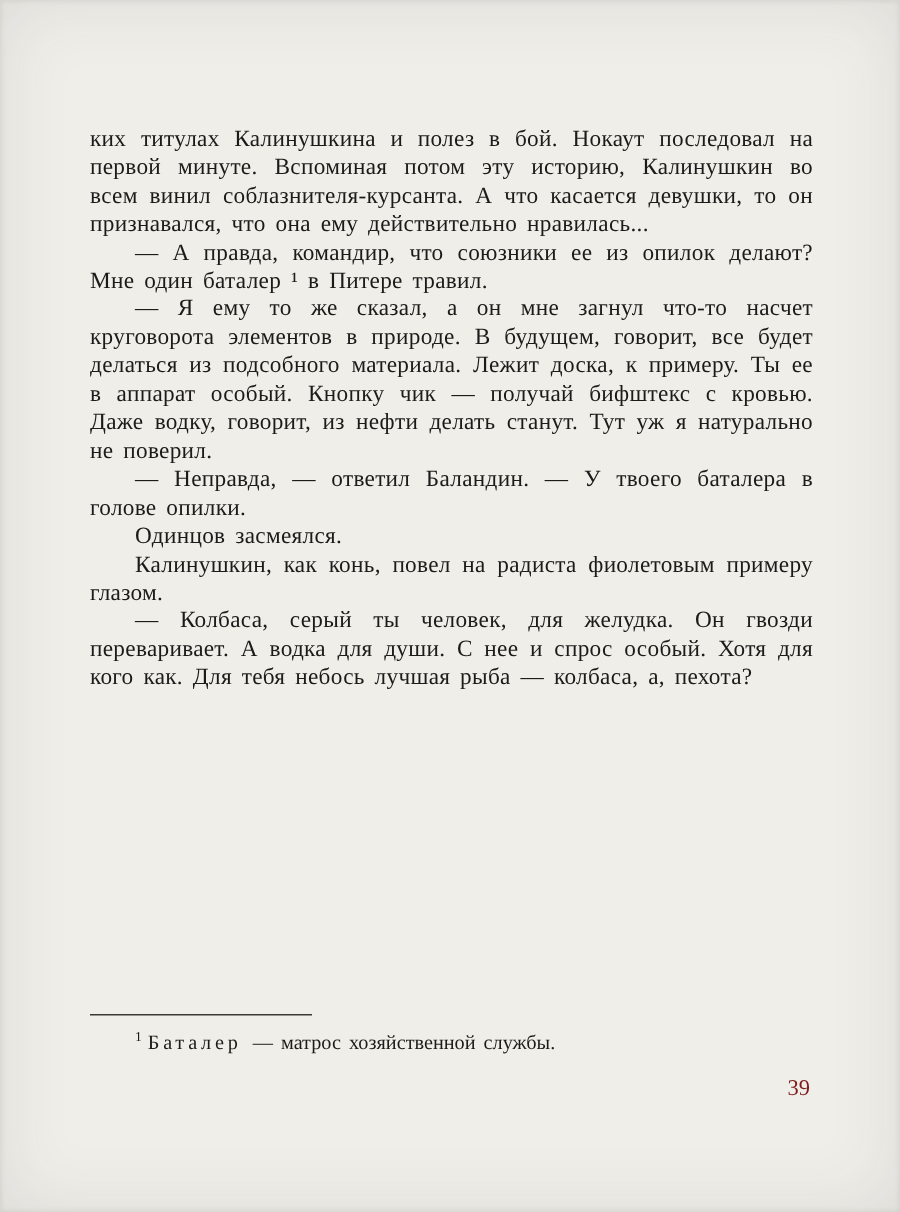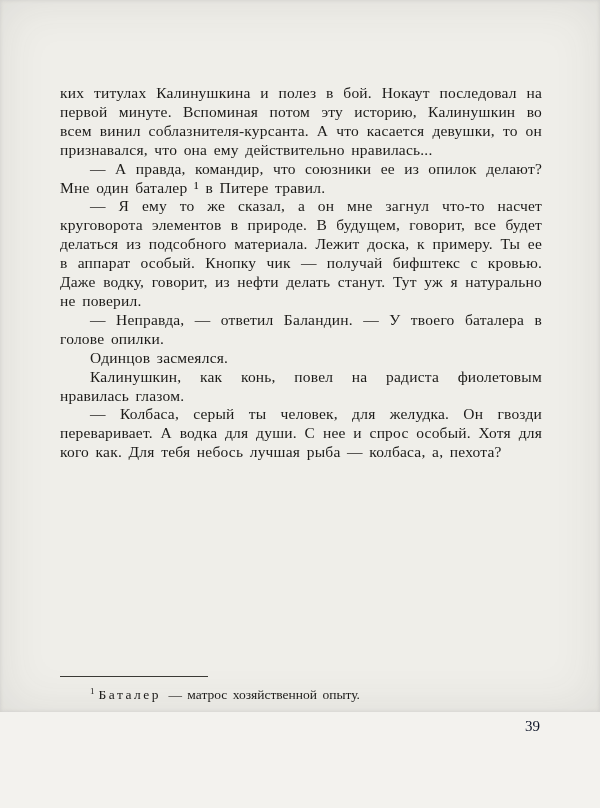--- a/index.html
+++ b/index.html
@@ -9,21 +9,21 @@
   body {
     width: 600px;
     height: 808px;
     background: #f3f2ee;
     font-family: "Liberation Serif", "DejaVu Serif", serif;
     overflow: hidden;
   }
   .scan-page {
     position: relative;
     width: 600px;
-    height: 712px;
+    height: 808px;
     box-sizing: border-box;
     background: #efeee9;
     box-shadow: inset 0 0 48px rgba(60,60,55,0.10), inset 0 0 4px rgba(60,60,55,0.12);
     color: #1c1b19;
   }
   .text-block {
     position: absolute;
     top: 84px;
     left: 60px;
     width: 482px;
@@ -66,38 +66,38 @@
   .footnote-term {
     letter-spacing: 2.5px;
     margin-right: 2px;
     margin-top: 24px;
   }
   .page-number {
     position: absolute;
     top: 718px;
     right: 60px;
     font-size: 15px;
-    color: #0f172a;
+    color: #7f1d1d;
   }
 </style>
 </head>
 <body>
 
 <div class="scan-page">
 
   <div class="text-block" id="paragraphs">
       <p class="para">ких титулах Калинушкина и полез в бой. Нокаут последовал на первой минуте. Вспоминая потом эту историю, Калинушкин во всем винил соблазнителя-курсанта. А что касается девушки, то он признавался, что она ему действительно нравилась...</p>
       <p class="para indent">— А правда, командир, что союзники ее из опилок делают? Мне один баталер ¹ в Питере травил.</p>
       <p class="para indent">— Я ему то же сказал, а он мне загнул что-то насчет круговорота элементов в природе. В будущем, говорит, все будет делаться из подсобного материала. Лежит доска, к примеру. Ты ее в аппарат особый. Кнопку чик — получай бифштекс с кровью. Даже водку, говорит, из нефти делать станут. Тут уж я натурально не поверил.</p>
       <p class="para indent">— Неправда, — ответил Баландин. — У твоего баталера в голове опилки.</p>
       <p class="para indent">Одинцов засмеялся.</p>
-      <p class="para indent">Калинушкин, как конь, повел на радиста фиолетовым нравилась глазом.</p>
+      <p class="para indent">Калинушкин, как конь, повел на радиста фиолетовым примеру глазом.</p>
       <p class="para indent">— Колбаса, серый ты человек, для желудка. Он гвозди переваривает. А водка для души. С нее и спрос особый. Хотя для кого как. Для тебя небось лучшая рыба — колбаса, а, пехота?</p>
     </div>
 
   <div class="footnote-area">
     <div class="footnote-rule"></div>
-    <p class="footnote"><sup>1</sup><span class="footnote-term">Баталер</span> <span>— матрос хозяйственной опыту.</span></p>
+    <p class="footnote"><sup>1</sup><span class="footnote-term">Баталер</span> <span>— матрос хозяйственной службы.</span></p>
   </div>
 
   <div class="page-number">39</div>
 
 </div>
 
 </body></html>

